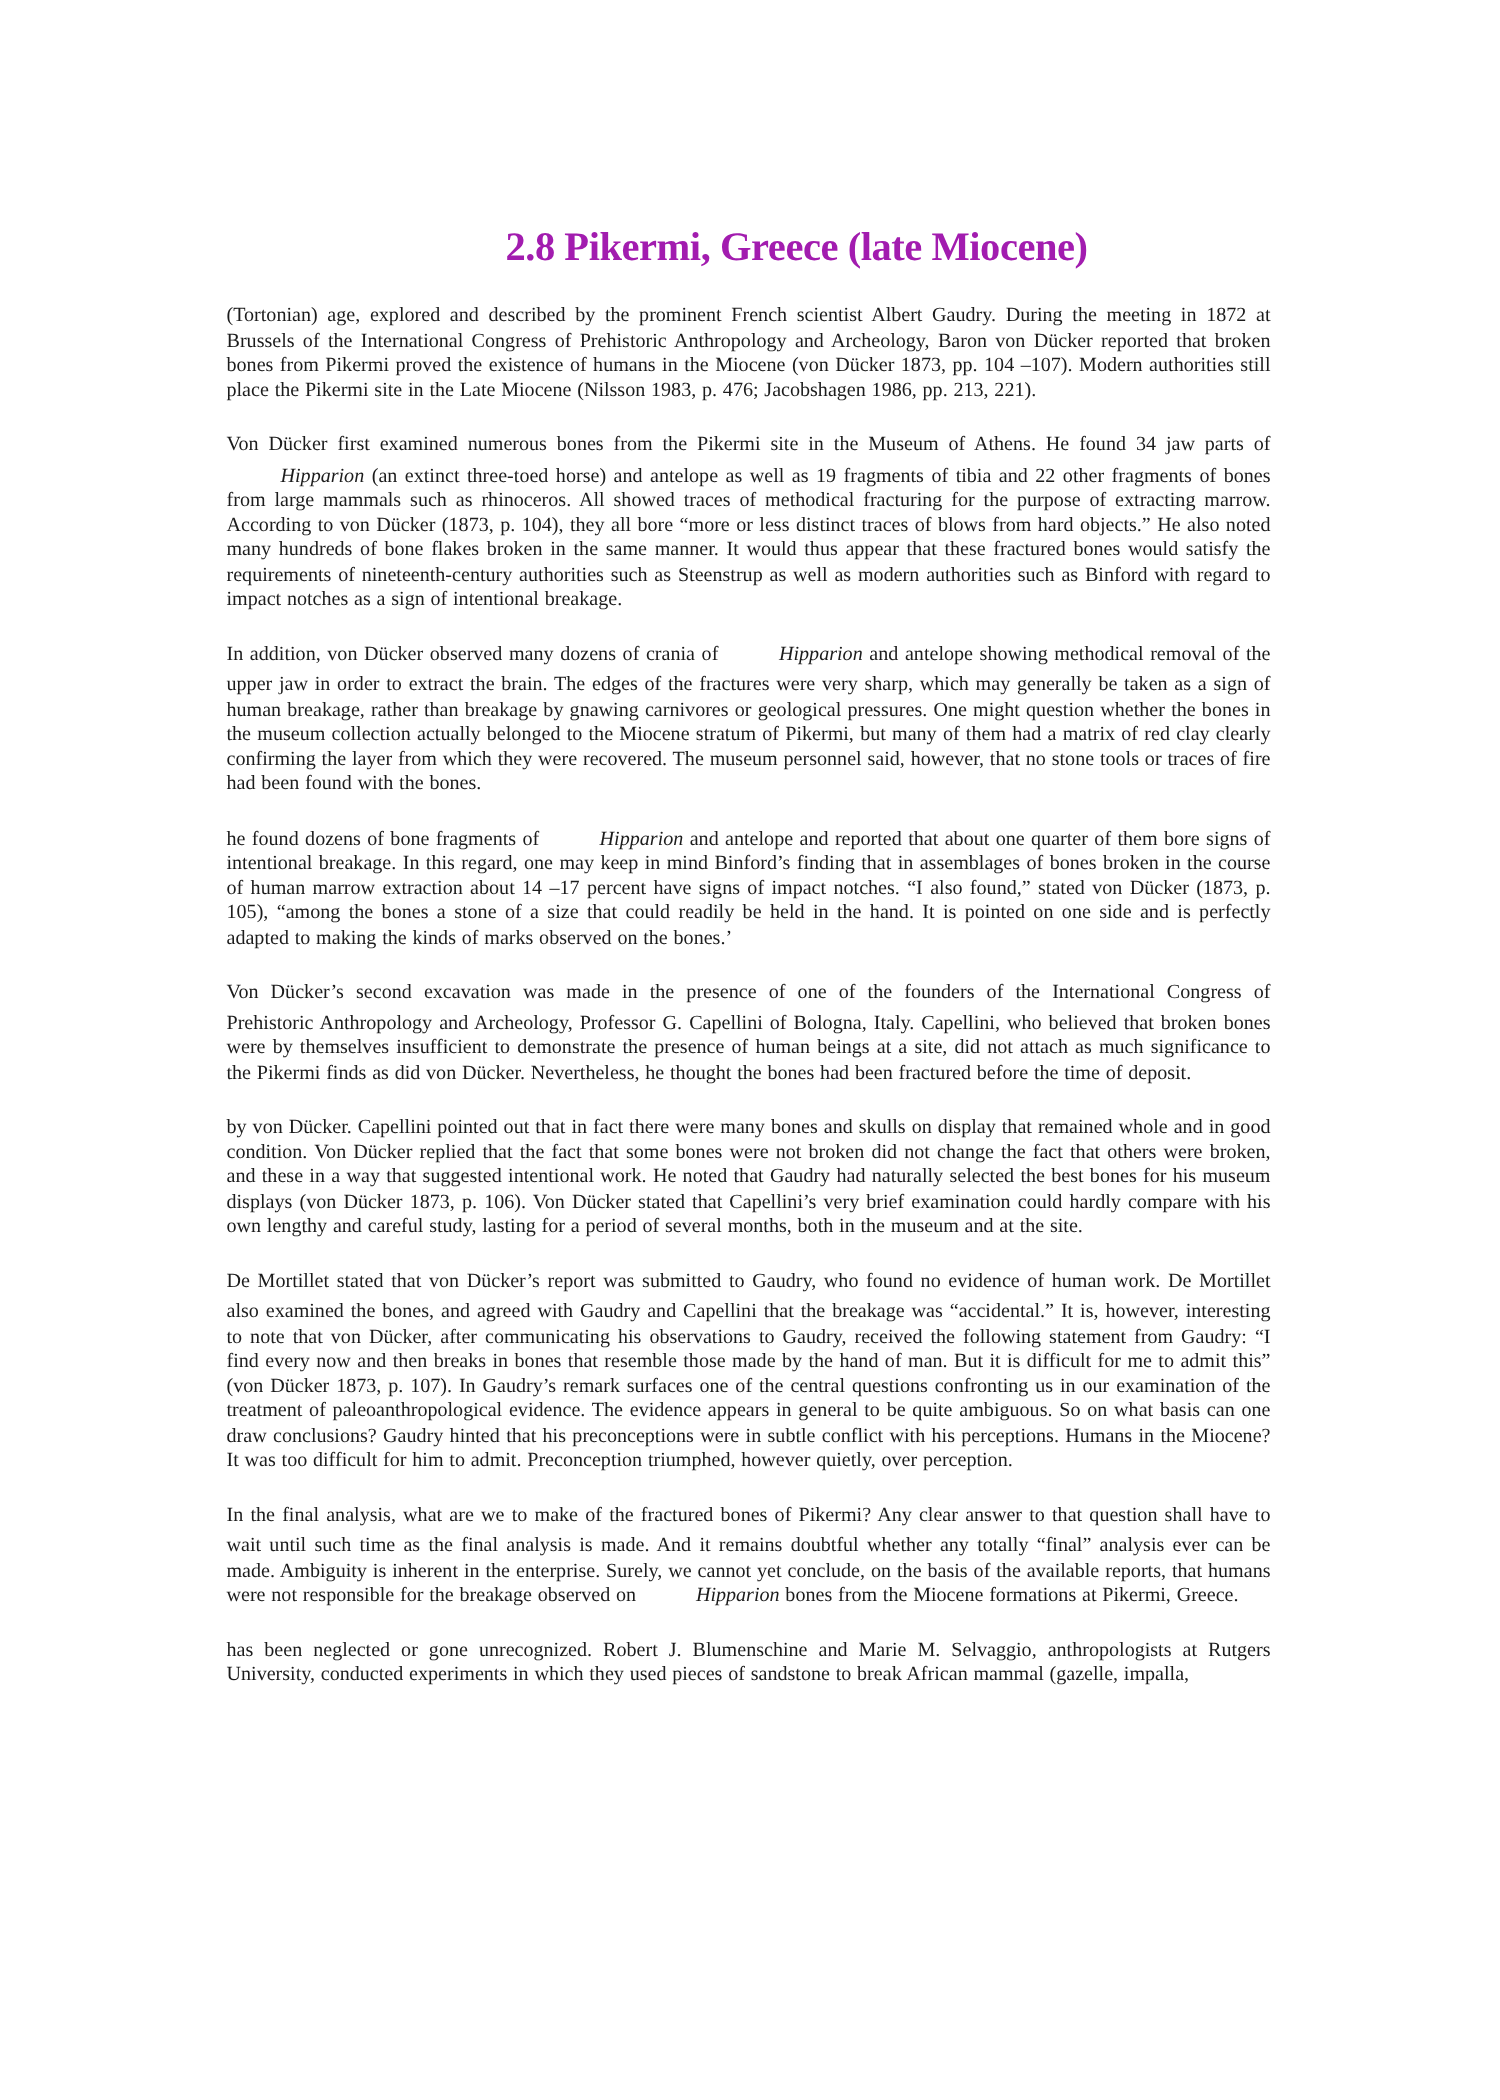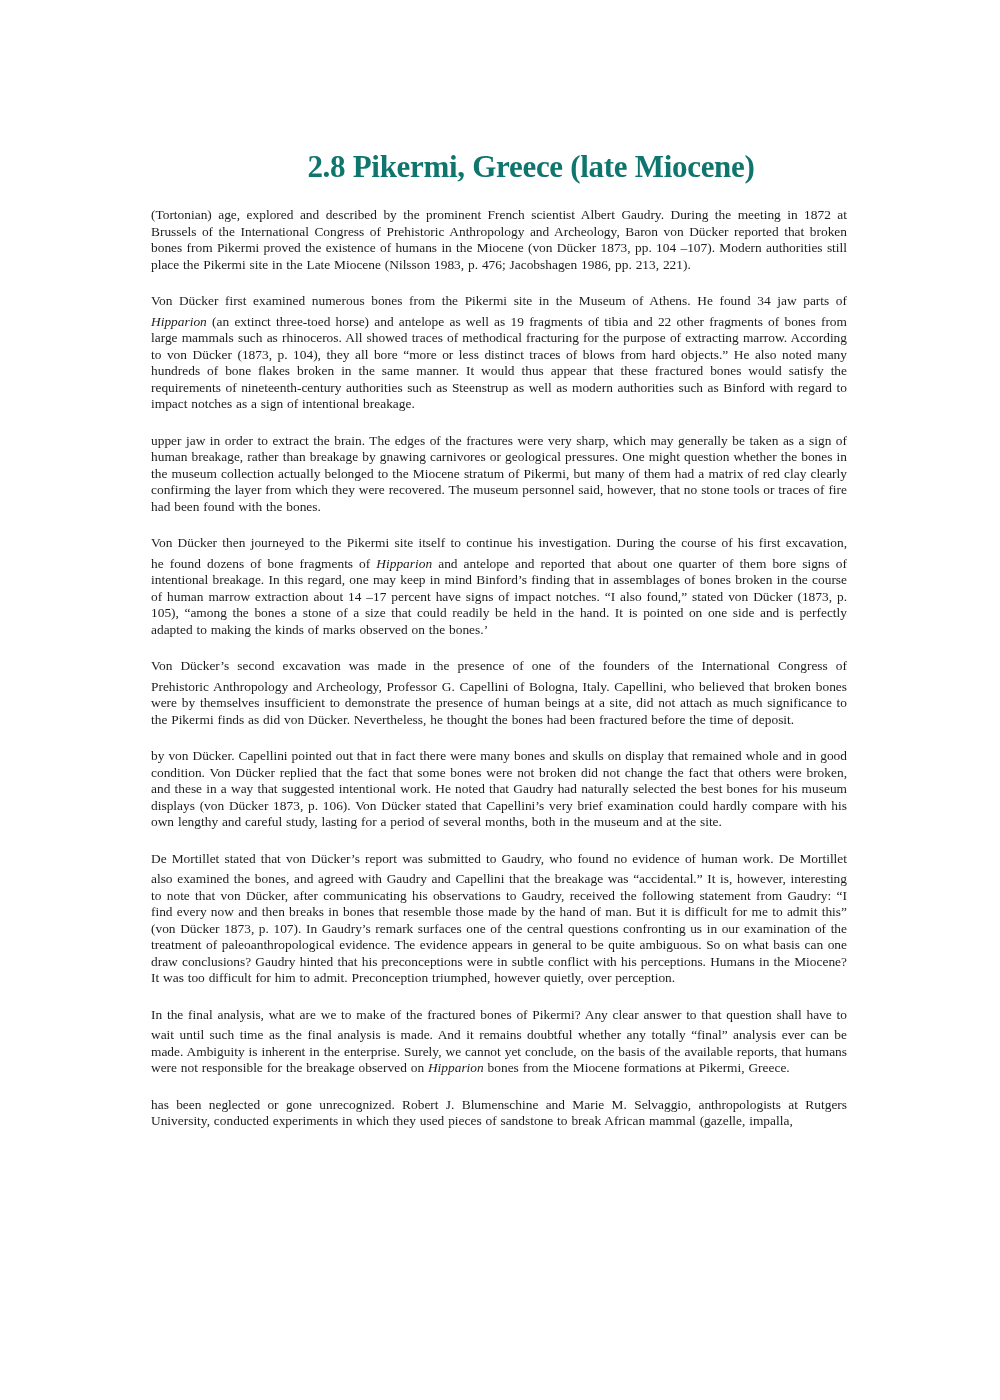--- a/index.html
+++ b/index.html
@@ -12,23 +12,23 @@
     width: 1000px;
     height: 1400px;
     background: #ffffff;
     box-sizing: border-box;
     padding: 149px 153px 0 151px;
     font-family: "Liberation Serif", "DejaVu Serif", serif;
     color: #1c1c1c;
     overflow: hidden;
   }
   .title {
-    font-size: 31px;
+    font-size: 27px;
     font-weight: bold;
-    color: #0f766e;
+    color: #a21caf;
     text-align: center;
     margin: 0 0 22px 64px;
     letter-spacing: -0.3px;
     white-space: nowrap;
   }
   .doc-body {
     width: 696px;
   }
   .para {
     font-size: 13.4px;
@@ -42,40 +42,41 @@
     margin-bottom: 4px;
   }
   .para.indent .lead {
     text-indent: 68px;
   }
   .para .rest {
     text-align: justify;
   }
   em {
     font-style: italic;
+    margin-left: 36px;
   }
 </style>
 </head>
 <body>
 
 <div class="page">
   <h1 class="title">2.8 Pikermi, Greece (late Miocene)</h1>
   <div class="doc-body" id="doc-body">
       <div class="para indent">
         <div class="rest"><span>(Tortonian) age, explored and described by the prominent French scientist Albert Gaudry. During the meeting in 1872 at Brussels of the International Congress of Prehistoric Anthropology and Archeology, Baron von Dücker reported that broken bones from Pikermi proved the existence of humans in the Miocene (von Dücker 1873, pp. 104 –107). Modern authorities still place the Pikermi site in the Late Miocene (Nilsson 1983, p. 476; Jacobshagen 1986, pp. 213, 221).</span></div>
       </div>
       <div class="para">
         <div class="lead"><span>Von Dücker first examined numerous bones from the Pikermi site in the Museum of Athens. He found 34 jaw parts of</span></div>
         <div class="rest"><em>Hipparion</em><span> (an extinct three-toed horse) and antelope as well as 19 fragments of tibia and 22 other fragments of bones from large mammals such as rhinoceros. All showed traces of methodical fracturing for the purpose of extracting marrow. According to von Dücker (1873, p. 104), they all bore “more or less distinct traces of blows from hard objects.” He also noted many hundreds of bone flakes broken in the same manner. It would thus appear that these fractured bones would satisfy the requirements of nineteenth-century authorities such as Steenstrup as well as modern authorities such as Binford with regard to impact notches as a sign of intentional breakage.</span></div>
       </div>
       <div class="para">
+        <div class="lead"><span>In addition, von Dücker observed many dozens of crania of </span><em>Hipparion</em><span> and antelope showing methodical removal of the</span></div>
         <div class="rest"><span>upper jaw in order to extract the brain. The edges of the fractures were very sharp, which may generally be taken as a sign of human breakage, rather than breakage by gnawing carnivores or geological pressures. One might question whether the bones in the museum collection actually belonged to the Miocene stratum of Pikermi, but many of them had a matrix of red clay clearly confirming the layer from which they were recovered. The museum personnel said, however, that no stone tools or traces of fire had been found with the bones.</span></div>
       </div>
       <div class="para">
-        <div class="lead"><span>Von Dücker then journeyed to the Pikermi site itself to continue his investigation. During the course of his first excavation,</span></div>
         <div class="rest"><span>he found dozens of bone fragments of </span><em>Hipparion</em><span> and antelope and reported that about one quarter of them bore signs of intentional breakage. In this regard, one may keep in mind Binford’s finding that in assemblages of bones broken in the course of human marrow extraction about 14 –17 percent have signs of impact notches. “I also found,” stated von Dücker (1873, p. 105), “among the bones a stone of a size that could readily be held in the hand. It is pointed on one side and is perfectly adapted to making the kinds of marks observed on the bones.’</span></div>
       </div>
       <div class="para">
         <div class="lead"><span>Von Dücker’s second excavation was made in the presence of one of the founders of the International Congress of</span></div>
         <div class="rest"><span>Prehistoric Anthropology and Archeology, Professor G. Capellini of Bologna, Italy. Capellini, who believed that broken bones were by themselves insufficient to demonstrate the presence of human beings at a site, did not attach as much significance to the Pikermi finds as did von Dücker. Nevertheless, he thought the bones had been fractured before the time of deposit.</span></div>
       </div>
       <div class="para">
         <div class="rest"><span>by von Dücker. Capellini pointed out that in fact there were many bones and skulls on display that remained whole and in good condition. Von Dücker replied that the fact that some bones were not broken did not change the fact that others were broken, and these in a way that suggested intentional work. He noted that Gaudry had naturally selected the best bones for his museum displays (von Dücker 1873, p. 106). Von Dücker stated that Capellini’s very brief examination could hardly compare with his own lengthy and careful study, lasting for a period of several months, both in the museum and at the site.</span></div>
       </div>
       <div class="para">

